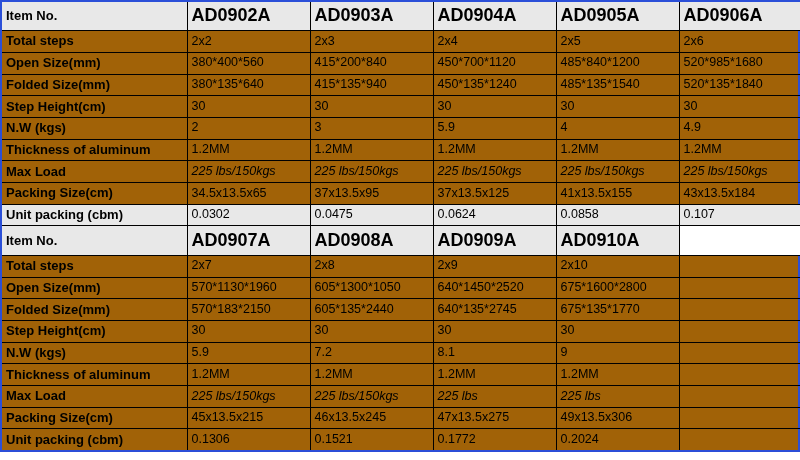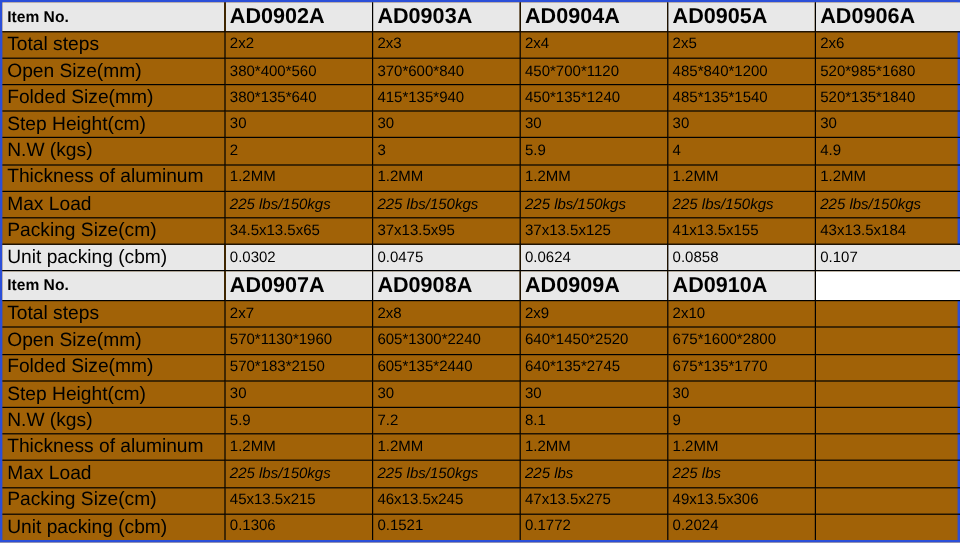--- a/index.html
+++ b/index.html
@@ -40,22 +40,22 @@
     overflow: hidden;
     line-height: 1.1;
   }
   table.spec tr td:last-child {
     border-right: none;
   }
   table.spec tr:last-child td {
     border-bottom: none;
   }
   td.label {
-    font-weight: normal;
-    font-size: 16px;
+    font-weight: bold;
+    font-size: 13px;
   }
   td.header-cell {
     font-weight: bold;
     background: #e8e8e8;
     font-size: 18px;
   }
   td.label-header {
     font-weight: bold;
     background: #e8e8e8;
     font-size: 13px;
@@ -102,21 +102,21 @@
         <td>2x2</td>
         <td>2x3</td>
         <td>2x4</td>
         <td>2x5</td>
         <td>2x6</td>
       </tr>
 
       <tr>
         <td class="label">Open Size(mm)</td>
         <td>380*400*560</td>
-        <td>370*600*840</td>
+        <td>415*200*840</td>
         <td>450*700*1120</td>
         <td>485*840*1200</td>
         <td>520*985*1680</td>
       </tr>
 
       <tr>
         <td class="label">Folded Size(mm)</td>
         <td>380*135*640</td>
         <td>415*135*940</td>
         <td>450*135*1240</td>
@@ -192,21 +192,21 @@
         <td>2x7</td>
         <td>2x8</td>
         <td>2x9</td>
         <td>2x10</td>
         <td></td>
       </tr>
 
       <tr>
         <td class="label">Open Size(mm)</td>
         <td>570*1130*1960</td>
-        <td>605*1300*2240</td>
+        <td>605*1300*1050</td>
         <td>640*1450*2520</td>
         <td>675*1600*2800</td>
         <td></td>
       </tr>
 
       <tr>
         <td class="label">Folded Size(mm)</td>
         <td>570*183*2150</td>
         <td>605*135*2440</td>
         <td>640*135*2745</td>

